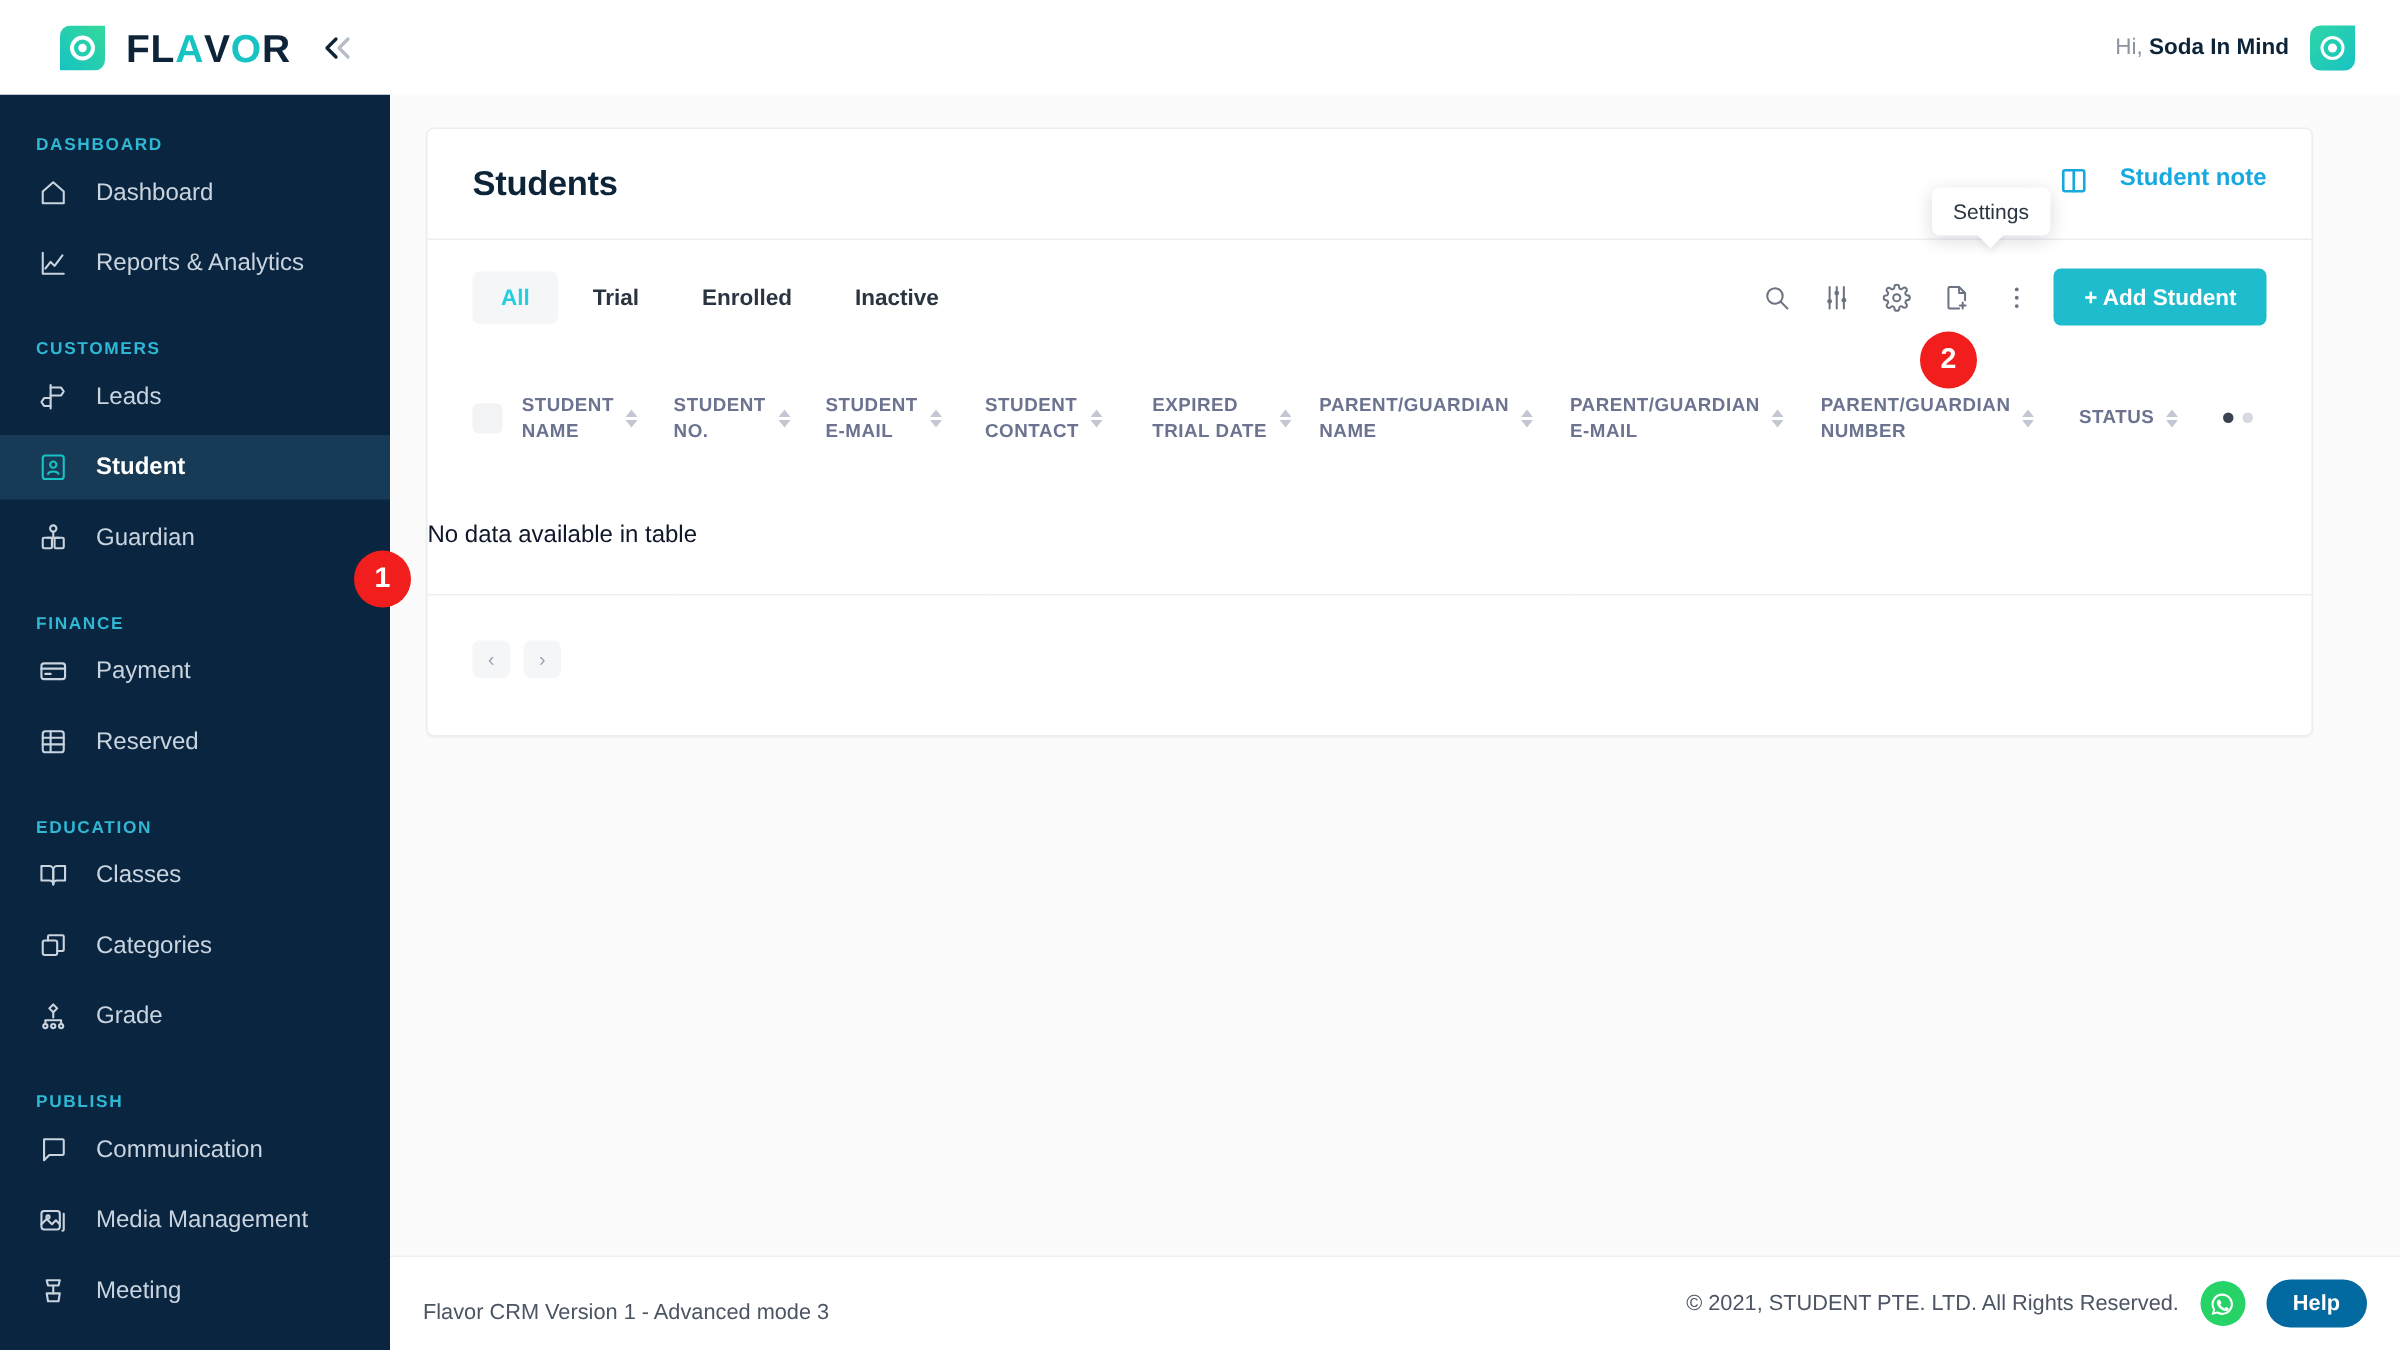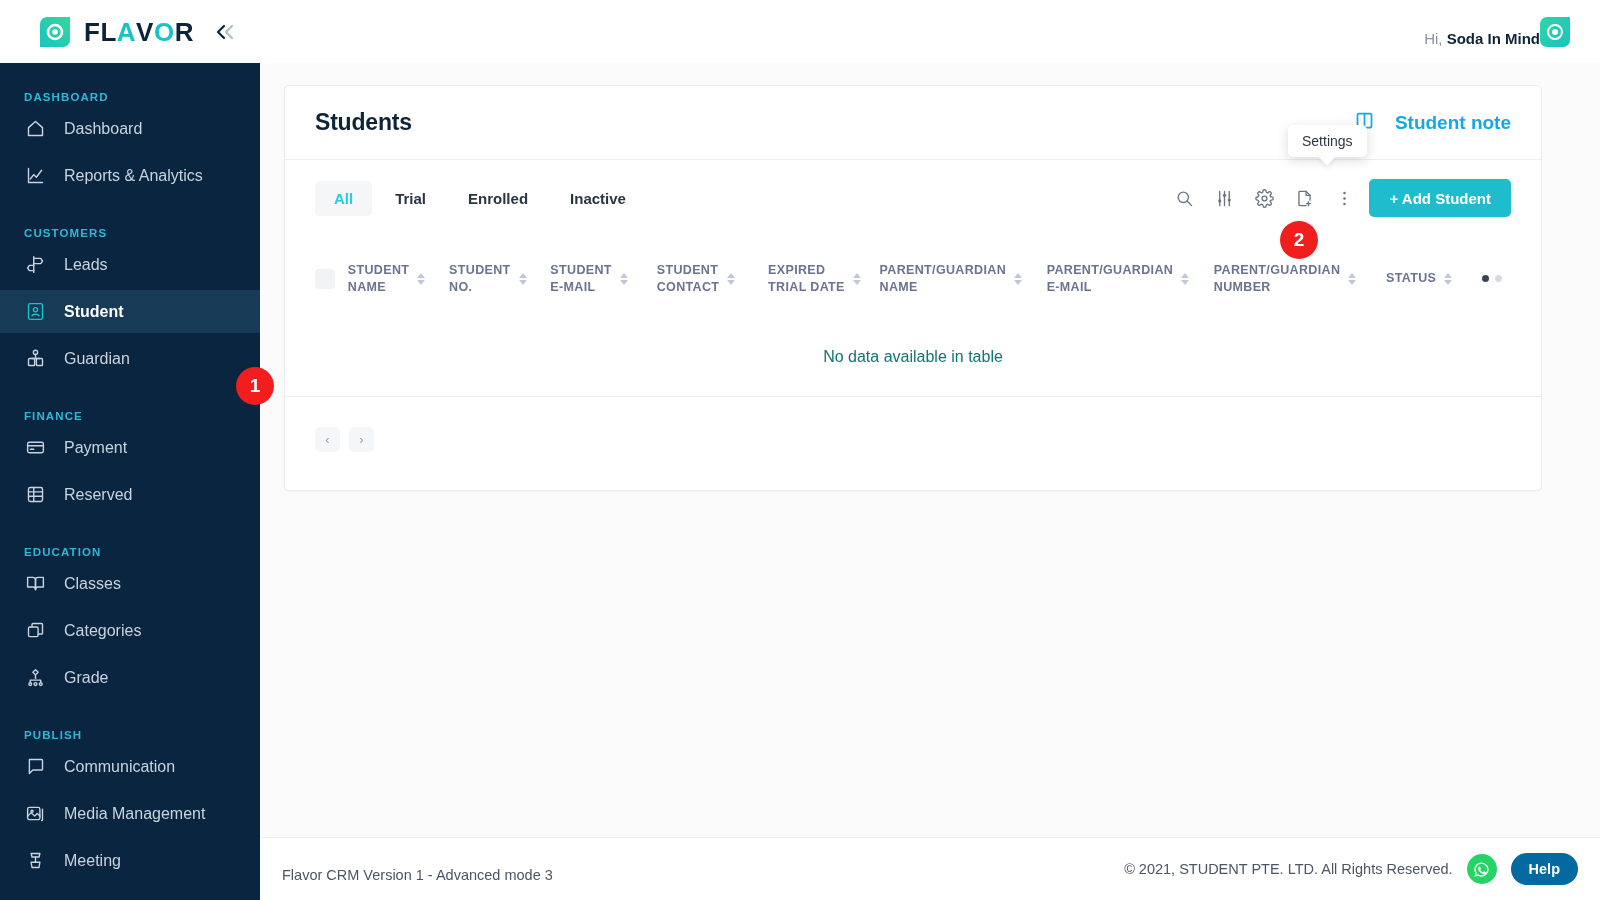--- a/index.html
+++ b/index.html
@@ -29,22 +29,22 @@
     font-size: 26px; font-weight: 700; letter-spacing: 0.5px;
     color: #0d2438; line-height: 1;
     display: flex; align-items: flex-start;
   }
   .logo-word .tealch { color: #17c3c3; }
   .collapse-btn {
     display: flex; align-items: center;
     margin-left: 6px; cursor: pointer;
   }
   .topbar-right {
-    margin-left: auto; display: flex; align-items: flex-end;
-    gap: 0; padding-right: 30px;
+    margin-left: auto; display: flex; align-items: center;
+    gap: 14px; padding-right: 30px;
   }
   .greet { font-size: 15px; color: #8b95a1; }
   .greet b { color: #0d2438; font-weight: 700; }
   .avatar {
     width: 30px; height: 30px;
     background: linear-gradient(135deg,#2fd6a6 0%,#17c3c3 100%);
     border-radius: 7px 0 7px 7px;
     display: flex; align-items: center; justify-content: center;
   }
   .avatar .ring {
@@ -106,22 +106,22 @@
     height: 74px;
     display: flex; align-items: center;
     padding: 0 30px;
     border-bottom: 1px solid #eeeef3;
   }
   .card-title {
     font-size: 23px; font-weight: 700; color: #0d2438;
     letter-spacing: -0.2px;
   }
   .note-link {
-    margin-left: auto; display: flex; align-items: center; gap: 20px;
-    color: #17a8e0; font-size: 19px; font-weight: 700;
+    margin-left: auto; display: flex; gap: 20px;
+    color: #17a8e0; font-size: 16px; font-weight: 700;
     cursor: pointer;
   }
 
   
   .toolbar {
     height: 76px;
     display: flex; align-items: center;
     padding: 0 30px;
     position: relative;
   }
@@ -207,22 +207,22 @@
     width: 20px; height: 20px; border-radius: 4px;
     background: #f2f3f5; display: block; cursor: pointer;
   }
   .dots-cell { width: 58px; }
   .dots { display: flex; align-items: center; gap: 6px; }
   .dots i { width: 7px; height: 7px; border-radius: 50%; display: block; }
   .dots i.on { background: #3b4252; }
   .dots i.off { background: #d6d9e0; }
 
   .nodata {
-    text-align: center;
-    font-size: 16px; color: #0f766e;
+    text-align: left;
+    font-size: 16px; color: #0f172a;
     padding: 26px 0 30px 0;
     border-bottom: 1px solid #eeeef3;
   }
   .pager { display: flex; gap: 9px; padding: 30px 30px 38px 30px; }
   .pg {
     width: 25px; height: 25px; border-radius: 5px;
     background: #f5f6f8; color: #9aa1b1;
     display: flex; align-items: center; justify-content: center;
     font-size: 13px; cursor: pointer;
   }

